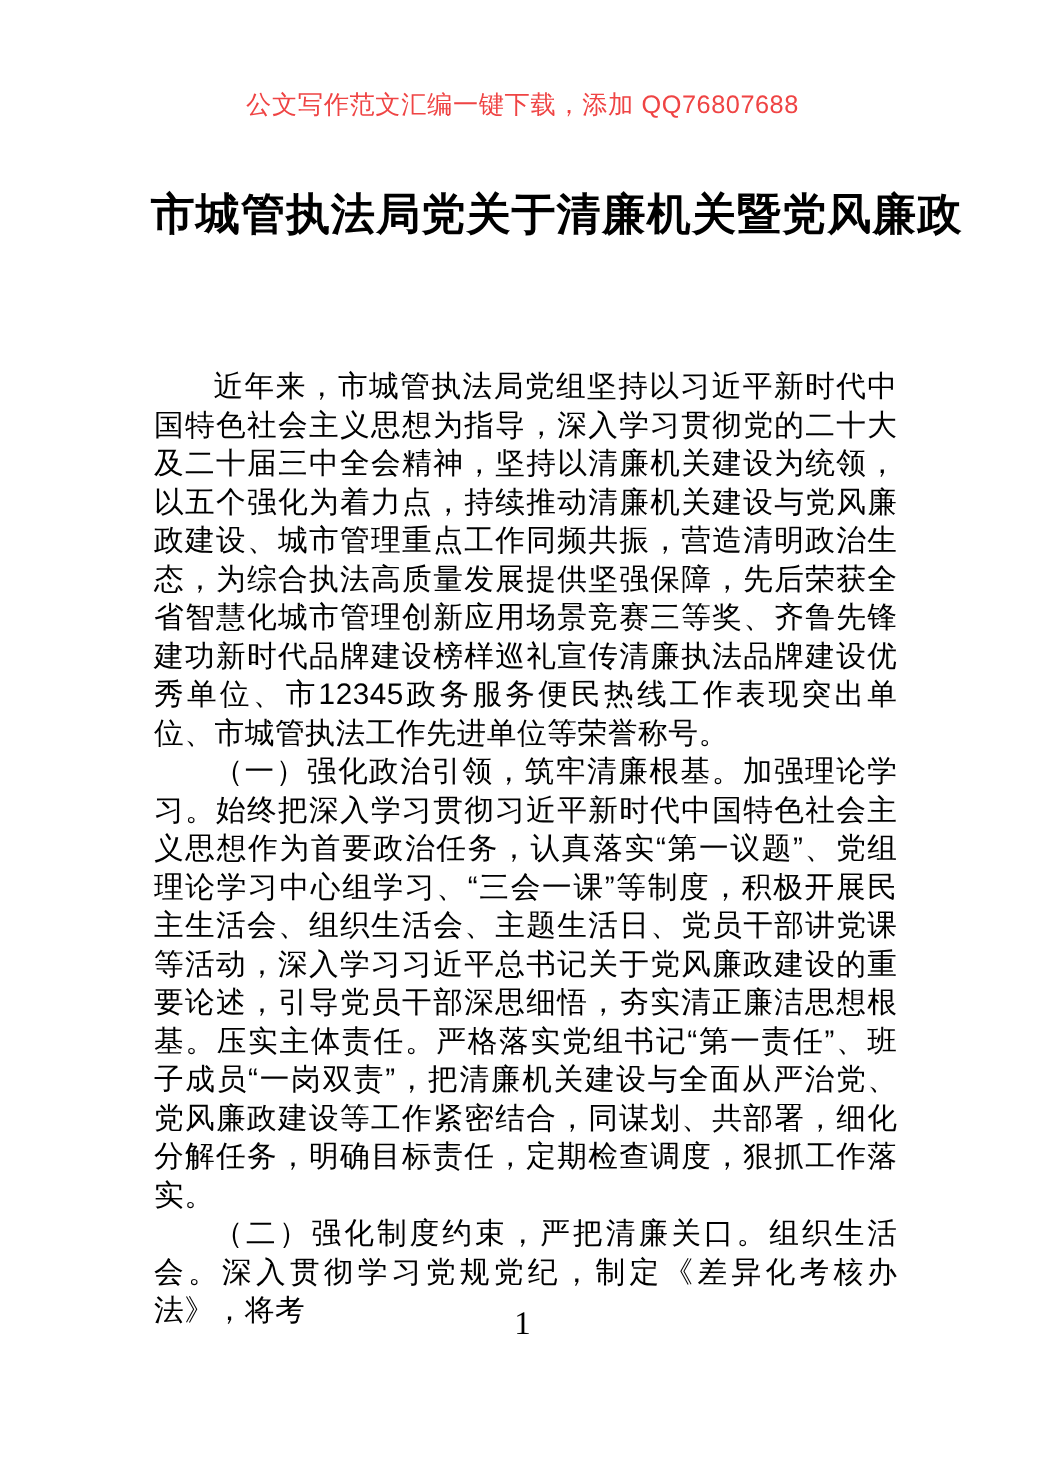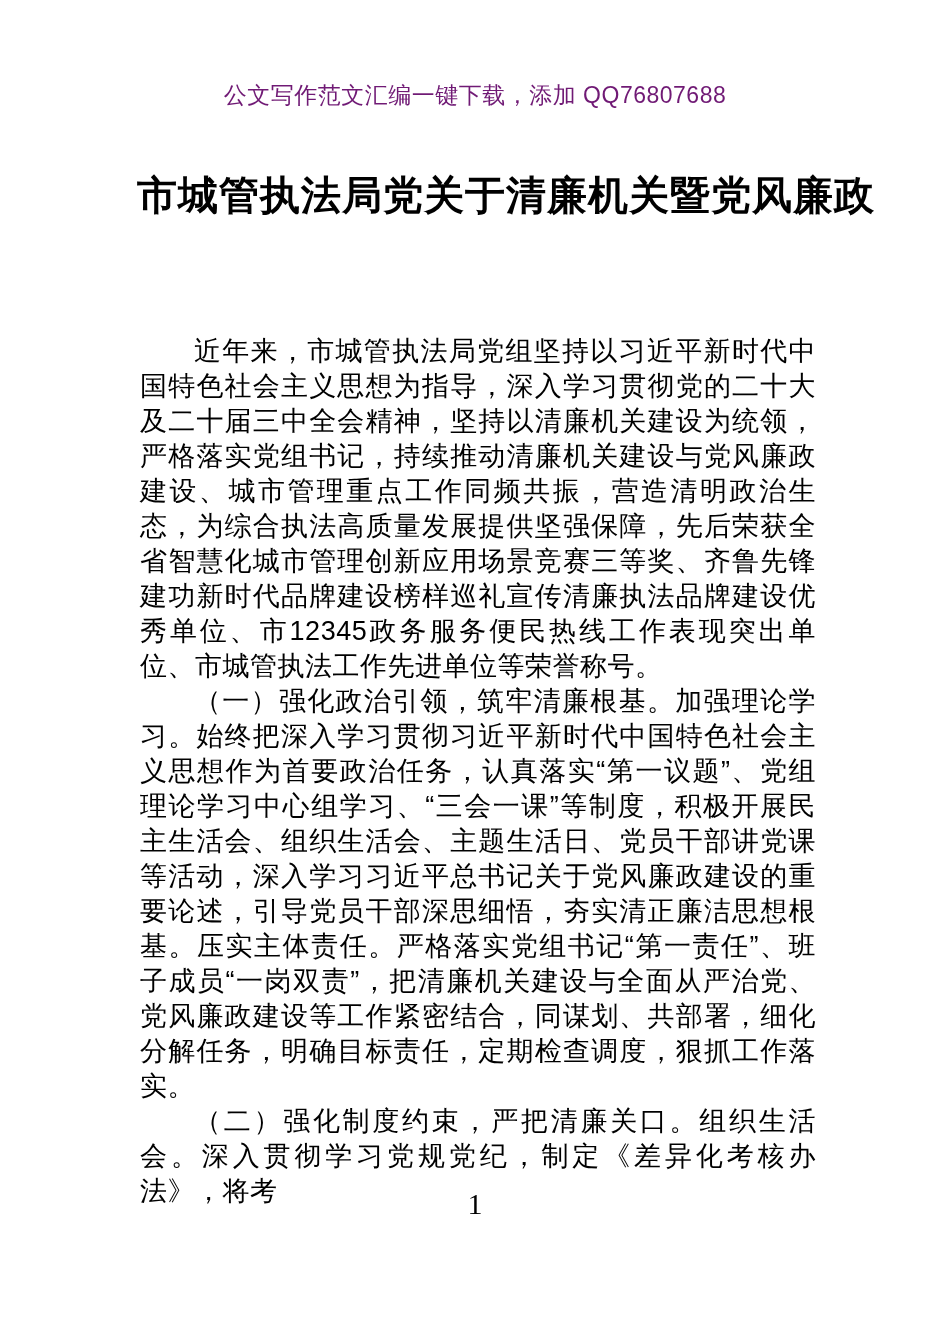--- a/index.html
+++ b/index.html
@@ -17,21 +17,21 @@
     color: #000000;
   }
   .promo-header {
     position: absolute;
     top: 80px;
     left: 0;
     width: 100%;
     text-align: center;
     font-size: 23px;
     line-height: 30px;
-    color: #701a75;
+    color: #ef4444;
     letter-spacing: 0.5px;
   }
   .doc-title {
     position: absolute;
     top: 156px;
     left: 0;
     width: 100%;
     margin: 0;
     text-align: center;
     font-size: 40px;
@@ -75,20 +75,20 @@
 
 <div class="page">
 
   <div class="promo-header">公文写作范文汇编一键下载，添加 QQ76807688</div>
 
   <h1 class="doc-title">
     <span class="title-line">市城管执法局党关于清廉机关暨党风廉政</span>
   </h1>
 
   <div class="doc-body">
-    <p>近年来，市城管执法局党组坚持以习近平新时代中国特色社会主义思想为指导，深入学习贯彻党的二十大及二十届三中全会精神，坚持以清廉机关建设为统领，严格落实党组书记，持续推动清廉机关建设与党风廉政建设、城市管理重点工作同频共振，营造清明政治生态，为综合执法高质量发展提供坚强保障，先后荣获全省智慧化城市管理创新应用场景竞赛三等奖、齐鲁先锋建功新时代品牌建设榜样巡礼宣传清廉执法品牌建设优秀单位、市12345政务服务便民热线工作表现突出单位、市城管执法工作先进单位等荣誉称号。</p>
+    <p>近年来，市城管执法局党组坚持以习近平新时代中国特色社会主义思想为指导，深入学习贯彻党的二十大及二十届三中全会精神，坚持以清廉机关建设为统领，以五个强化为着力点，持续推动清廉机关建设与党风廉政建设、城市管理重点工作同频共振，营造清明政治生态，为综合执法高质量发展提供坚强保障，先后荣获全省智慧化城市管理创新应用场景竞赛三等奖、齐鲁先锋建功新时代品牌建设榜样巡礼宣传清廉执法品牌建设优秀单位、市12345政务服务便民热线工作表现突出单位、市城管执法工作先进单位等荣誉称号。</p>
     <p>（一）强化政治引领，筑牢清廉根基。加强理论学习。始终把深入学习贯彻习近平新时代中国特色社会主义思想作为首要政治任务，认真落实“第一议题”、党组理论学习中心组学习、“三会一课”等制度，积极开展民主生活会、组织生活会、主题生活日、党员干部讲党课等活动，深入学习习近平总书记关于党风廉政建设的重要论述，引导党员干部深思细悟，夯实清正廉洁思想根基。压实主体责任。严格落实党组书记“第一责任”、班子成员“一岗双责”，把清廉机关建设与全面从严治党、党风廉政建设等工作紧密结合，同谋划、共部署，细化分解任务，明确目标责任，定期检查调度，狠抓工作落实。</p>
     <p>（二）强化制度约束，严把清廉关口。组织生活会。深入贯彻学习党规党纪，制定《差异化考核办法》，将考</p>
   </div>
 
   <div class="page-footer">1</div>
 
 </div>
 
 </body></html>

